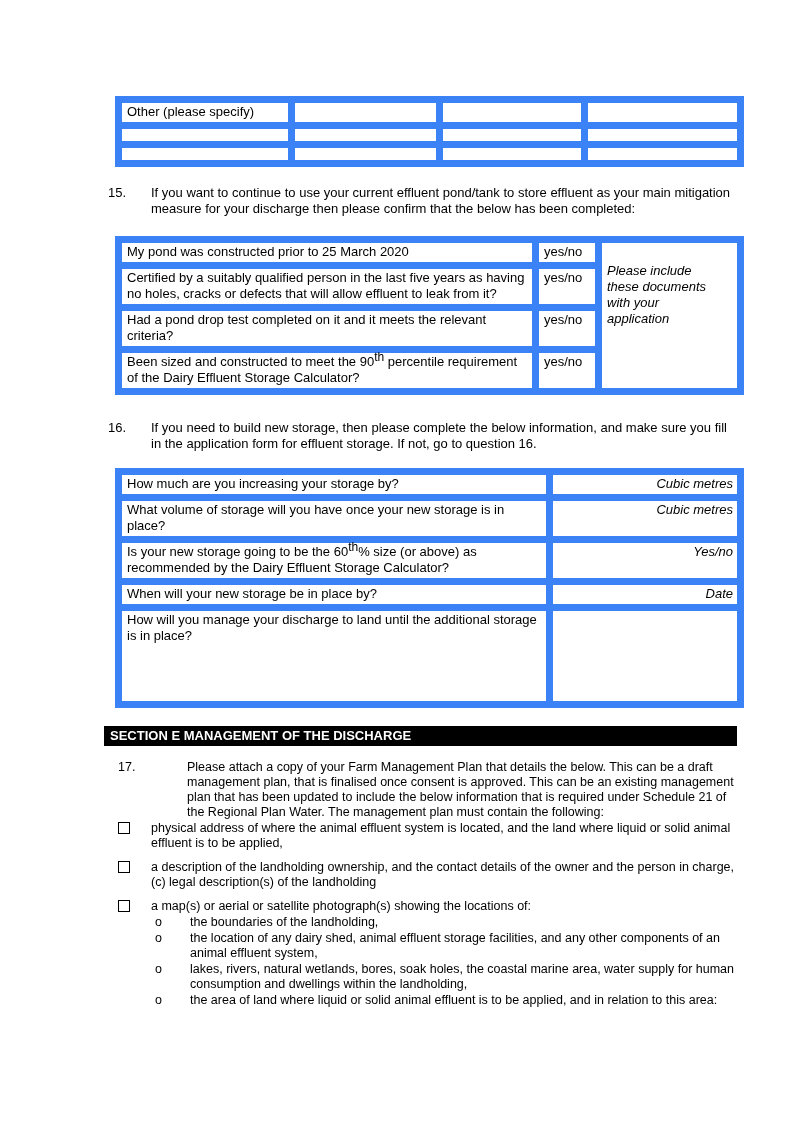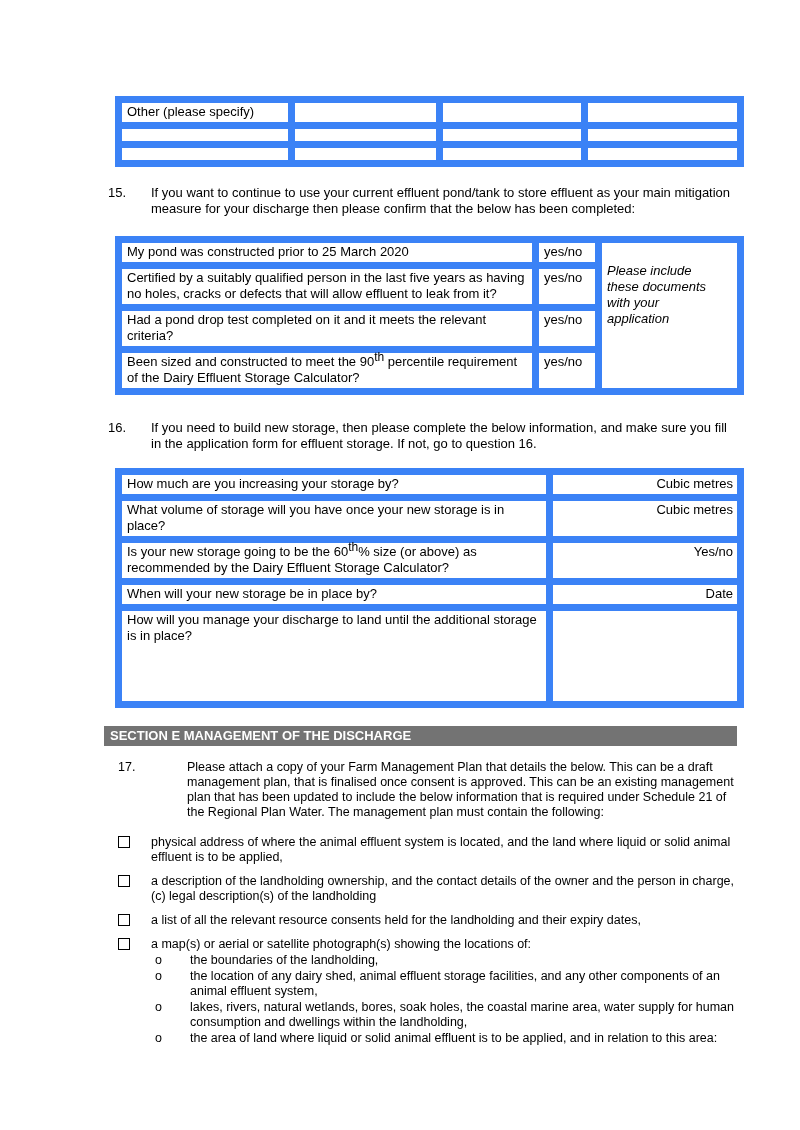--- a/index.html
+++ b/index.html
@@ -41,34 +41,34 @@
   .t15 .col-q { width: 417px; }
   .t15 .col-a { width: 63px; }
   .t15 .col-n { width: 142px; }
   .note-cell { font-style: italic; padding-top: 20px; }
   .note-text { width: 106px; }
 
   
   .t16 { margin: 11px 0 0 115px; width: 622px; }
   .t16 .col-q { width: 431px; }
   .t16 .col-a { width: 191px; }
-  .t16 .ans { text-align: right; }
+  .t16 .ans { text-align: right; font-style: italic; }
   .t16 .tall { height: 97px; }
 
   
   .section-bar {
     margin: 18px 9px 0 104px;
     width: 633px; height: 20px;
-    background: #737373; color: #fff;
+    background: #000000; color: #fff;
     font-weight: bold; font-size: 13px; line-height: 20px;
     padding-left: 6px;
   }
 
   
-  .checklist { margin: 15px 0 0 118px; }
+  .checklist { margin: 1px 0 0 118px; }
   .check-item {
     display: flex; align-items: flex-start;
     width: 619px; margin-bottom: 9px;
     font-size: 12.5px; line-height: 15px;
   }
   .check-item.tight { margin-bottom: 1px; }
   .checkbox {
     flex: none; width: 12px; height: 12px;
     border: 1.5px solid #000; background: #fff;
     margin: 1px 21px 0 0;
@@ -186,24 +186,20 @@
 
   <div class="checklist">
     <div class="check-item">
       <span class="checkbox"></span>
       <div class="check-label">physical address of where the animal effluent system is located, and the land where liquid or solid animal effluent is to be applied,</div>
     </div>
     <div class="check-item">
       <span class="checkbox"></span>
       <div class="check-label">a description of the landholding ownership, and the contact details of the owner and the person in charge, (c) legal description(s) of the landholding</div>
     </div>
-    <div class="check-item">
-      <span class="checkbox"></span>
-      <div class="check-label">a list of all the relevant resource consents held for the landholding and their expiry dates,</div>
-    </div>
     <div class="check-item tight">
       <span class="checkbox"></span>
       <div class="check-label">a map(s) or aerial or satellite photograph(s) showing the locations of:</div>
     </div>
   </div>
 
   <div class="sub-list">
     <div class="sub-item">
       <span class="sub-marker">o</span>
       <div class="sub-text">the boundaries of the landholding,</div>

